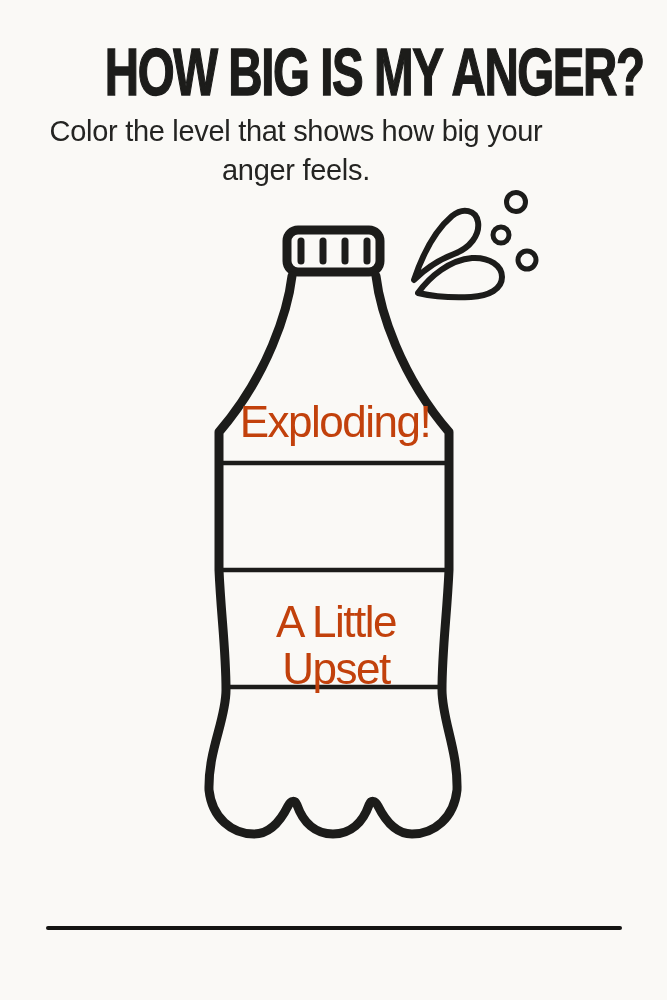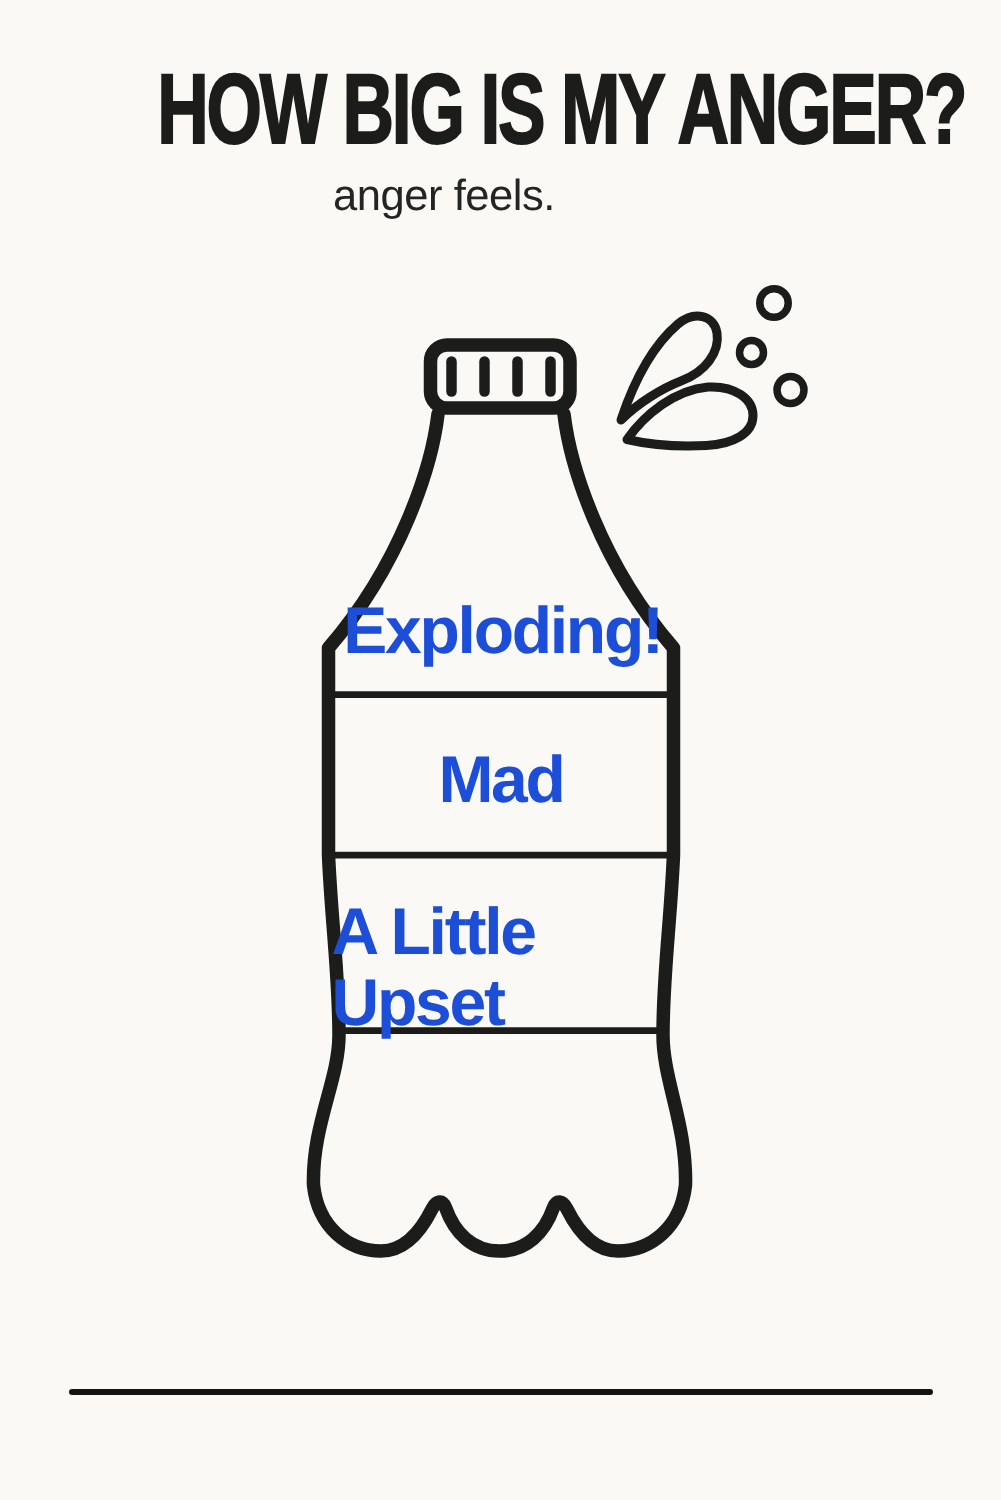--- a/index.html
+++ b/index.html
@@ -47,25 +47,26 @@
   }
   .bottle-svg{
     position:absolute;
     top:0;left:0;
     width:667px;height:1000px;
     color:var(--ink);
   }
   .level-label{
     position:absolute;
     transform:translate(-50%,-50%);
-    font-weight:bold;
+    text-align:center;
+    font-weight:normal;
     font-size:44px;
     line-height:47px;
     letter-spacing:-1.5px;
-    color:#1d4ed8;
+    color:#c2410c;
     white-space:nowrap;
     cursor:pointer;
   }
   .level-exploding{left:335px;top:421px;}
   .level-mad{left:334px;top:520px;}
   .level-upset{left:336px;top:629px;white-space:normal;width:230px;margin-top:16px;}
   .level-calm{left:335px;top:740px;}
   .answer-line{
     position:absolute;
     left:46px;top:926px;
@@ -77,20 +78,21 @@
 </head>
 <body>
 
 <div class="page">
 
   <div class="title">
     <span class="squeeze">HOW BIG IS MY ANGER?</span>
   </div>
 
   <div class="subtitle">
+    <div>Color the level that shows how big your</div>
     <div>anger feels.</div>
   </div>
 
   <svg class="bottle-svg" viewBox="0 0 667 1000">
 
     <rect x="287" y="230" width="93" height="42" rx="11" fill="none" stroke="currentColor" stroke-width="9"></rect>
     <g stroke="currentColor" stroke-width="7" stroke-linecap="round">
       <line x1="301" y1="241" x2="301" y2="261"></line>
       <line x1="323" y1="241" x2="323" y2="261"></line>
       <line x1="345" y1="241" x2="345" y2="261"></line>
@@ -133,18 +135,17 @@
     </g>
 
     <g fill="none" stroke="currentColor" stroke-width="5">
       <circle cx="516" cy="202" r="9.5"></circle>
       <circle cx="501" cy="235" r="8"></circle>
       <circle cx="527" cy="260" r="9"></circle>
     </g>
   </svg>
 
   <div class="level-label level-exploding">Exploding!</div>
-  <div class="level-label level-mad">Mad</div>
   <div class="level-label level-upset">A Little Upset</div>
 
   <div class="answer-line"></div>
 
 </div>
 
 </body></html>

